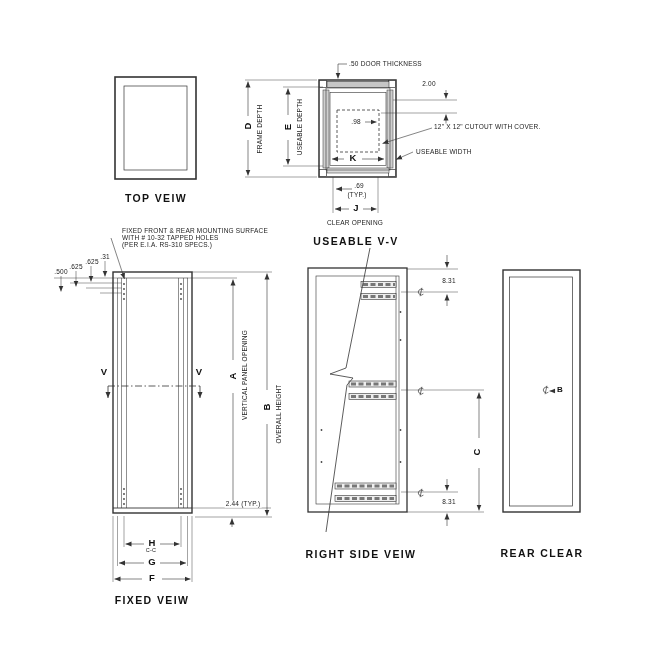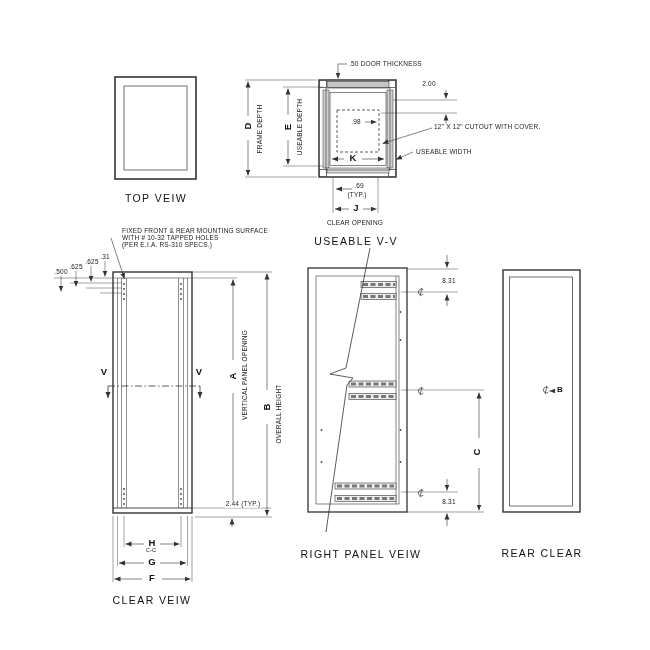--- a/index.html
+++ b/index.html
@@ -7,21 +7,21 @@
           font-family:"Liberation Sans",sans-serif;color:#222;}
   #linework{position:absolute;left:0;top:0;}
   .lbl{position:absolute;font-size:6.5px;letter-spacing:.2px;color:#222;white-space:nowrap;
        transform:translate(-50%,-50%);line-height:1;}
   .la{transform:translate(0,-50%);}
   .rot{transform:translate(-50%,-50%) rotate(-90deg);}
   .dim{position:absolute;font-size:9.5px;font-weight:bold;color:#111;white-space:nowrap;
        transform:translate(-50%,-50%);background:#fff;padding:0 2px;line-height:1;}
   .dim.rot{transform:translate(-50%,-50%) rotate(-90deg);}
   .dim-sm{font-size:8px;}
-  .title{position:absolute;font-size:10.5px;font-weight:normal;letter-spacing:1.4px;color:#111;
+  .title{position:absolute;font-size:10.5px;font-weight:bold;letter-spacing:1.4px;color:#111;
          white-space:nowrap;transform:translate(-50%,-50%);line-height:1;}
   .tiny{font-size:5.5px;}
 </style>
 </head>
 <body>
 
 <div id="canvas">
 
 <svg id="linework" width="650" height="650" viewBox="0 0 650 650" fill="none" stroke="#333" stroke-width="0.6" shape-rendering="geometricPrecision">
   <defs>
@@ -247,28 +247,28 @@
   <div class="dim" style="left:199px;top:372px">V</div>
   <div class="dim rot" style="left:233px;top:376px">A</div>
   <div class="lbl rot" style="left:245px;top:375px">VERTICAL PANEL OPENING</div>
   <div class="dim rot" style="left:267px;top:407px">B</div>
   <div class="lbl rot" style="left:279px;top:414px">OVERALL HEIGHT</div>
   <div class="lbl" style="left:243px;top:504px;background:#fff;padding:0 1px">2.44 (TYP.)</div>
   <div class="dim" style="left:152px;top:543px">H</div>
   <div class="lbl tiny" style="left:151px;top:551px">C-C</div>
   <div class="dim" style="left:152px;top:562px">G</div>
   <div class="dim" style="left:152px;top:578px">F</div>
-  <div class="title" style="left:152px;top:600px">CLEAR VEIW</div>
+  <div class="title" style="left:152px;top:600px">FIXED VEIW</div>
 </div>
 
 <div>
   <div class="lbl" style="left:449px;top:281px">8.31</div>
   <div class="lbl" style="left:449px;top:502px">8.31</div>
   <div class="dim rot" style="left:477px;top:452px">C</div>
-  <div class="title" style="left:361px;top:554px">RIGHT PANEL VEIW</div>
+  <div class="title" style="left:361px;top:554px">RIGHT SIDE VEIW</div>
 </div>
 
 <div>
   <div class="dim dim-sm" style="left:560px;top:390px">B</div>
   <div class="title" style="left:542px;top:553px">REAR CLEAR</div>
 </div>
 
 </div>
 
 </body></html>

